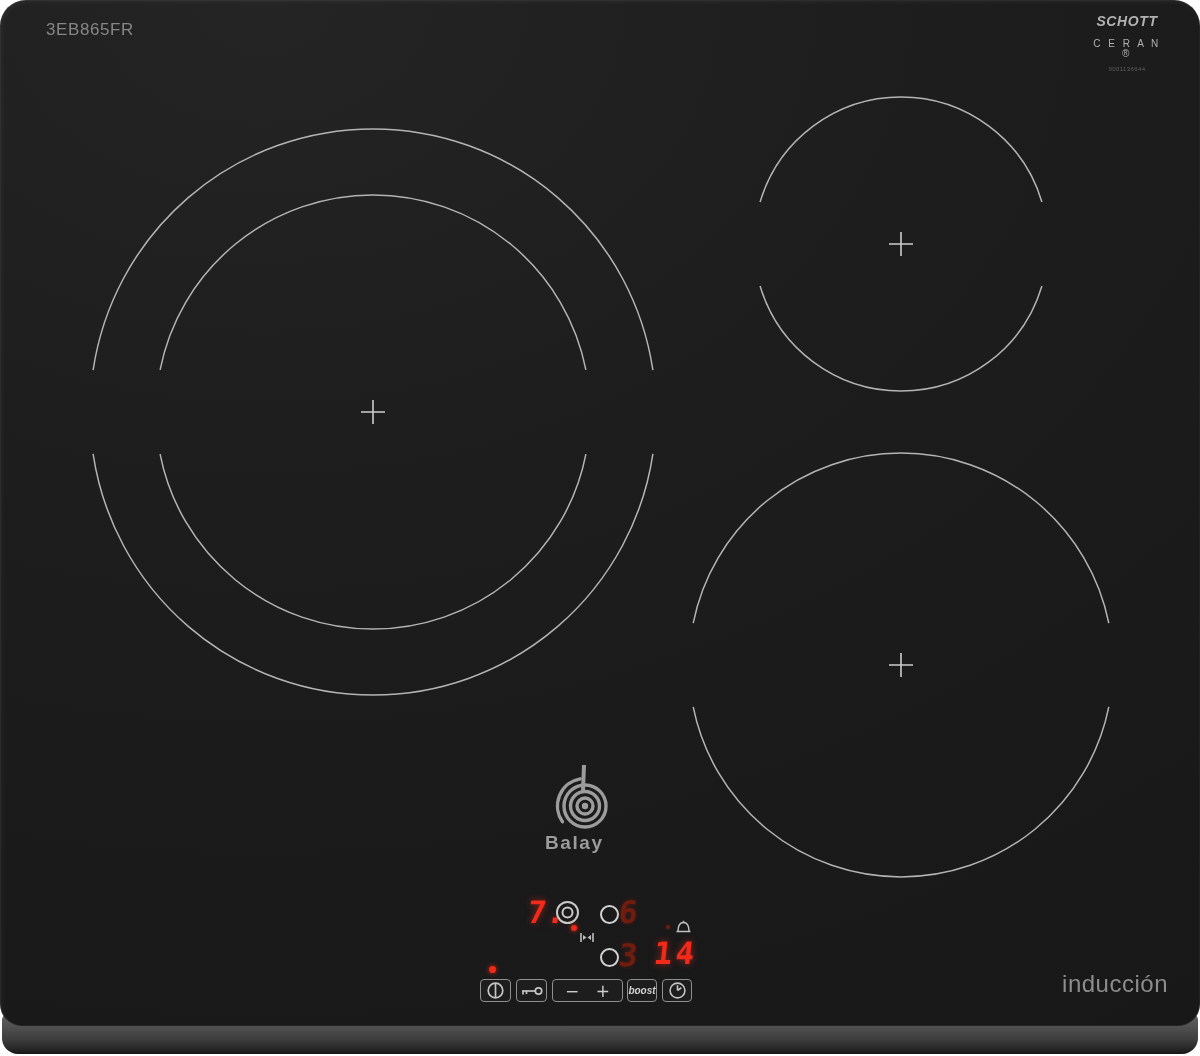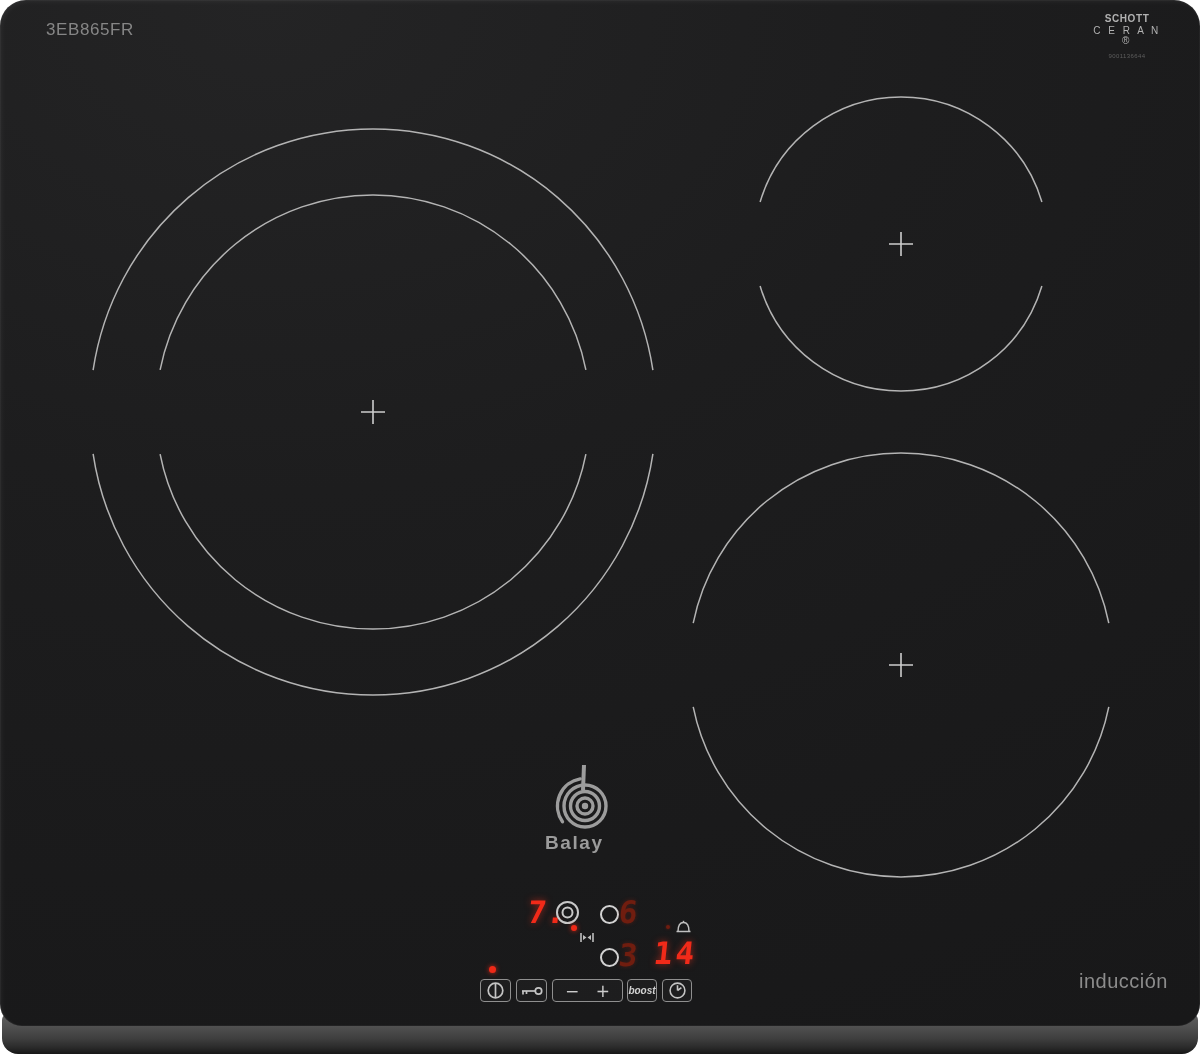--- a/index.html
+++ b/index.html
@@ -15,29 +15,29 @@
   .glass{position:absolute;left:0;top:0;width:1200px;height:1026px;
          border-radius:26px 26px 22px 22px;
          background:radial-gradient(140% 120% at 22% 0%,#242425 0%,#1d1d1e 40%,#1a1a1b 72%,#181819 100%);
          box-shadow:inset 0 0 0 1px rgba(255,255,255,0.04), inset 2px 2px 5px rgba(255,255,255,0.05);}
 
   svg{display:block;}
   .abs{position:absolute;}
 
   .model{left:46px;top:20px;color:#868686;font-size:17px;letter-spacing:0.6px;}
   .schott{left:1093px;top:14px;width:68px;text-align:center;color:#b2b2b2;line-height:1;}
-  .schott .l1{font-size:10px;font-weight:bold;letter-spacing:0.6px;}
-  .schott .l2{font-size:10px;letter-spacing:2.5px;margin-top:2px;}
+  .schott .l1{font-size:14px;font-weight:bold;letter-spacing:0.6px;font-style:italic;}
+  .schott .l2{font-size:10px;letter-spacing:2.5px;margin-top:11px;}
   .schott .code{font-size:6px;color:#5e5e5e;letter-spacing:0.4px;margin-top:7px;}
 
   .wordmark{left:545px;top:832px;width:90px;text-align:left;color:#9b9b9b;
             font-size:19px;font-weight:bold;letter-spacing:1.6px;}
 
   .induccion{left:1008px;top:970px;width:160px;text-align:right;color:#8c8c8c;
-             font-size:20px;letter-spacing:0.5px;}
+             font-size:24px;letter-spacing:0.5px;}
 
   .led{font-family:"DejaVu Sans Mono",monospace;font-weight:bold;font-size:31px;line-height:32px;
        transform:skewX(-6deg);}
   .led.bright{color:#f12a19;text-shadow:0 0 7px rgba(255,45,25,0.55);}
   .led.dim{color:#701d0f;text-shadow:0 0 4px rgba(170,35,18,0.35);}
   .led.timer{letter-spacing:3px;}
 
   .dot{border-radius:50%;background:#ee2917;box-shadow:0 0 5px rgba(255,45,25,0.8);}
   .dot.dim{background:#6e1d10;box-shadow:0 0 3px rgba(160,30,15,0.5);}
 

